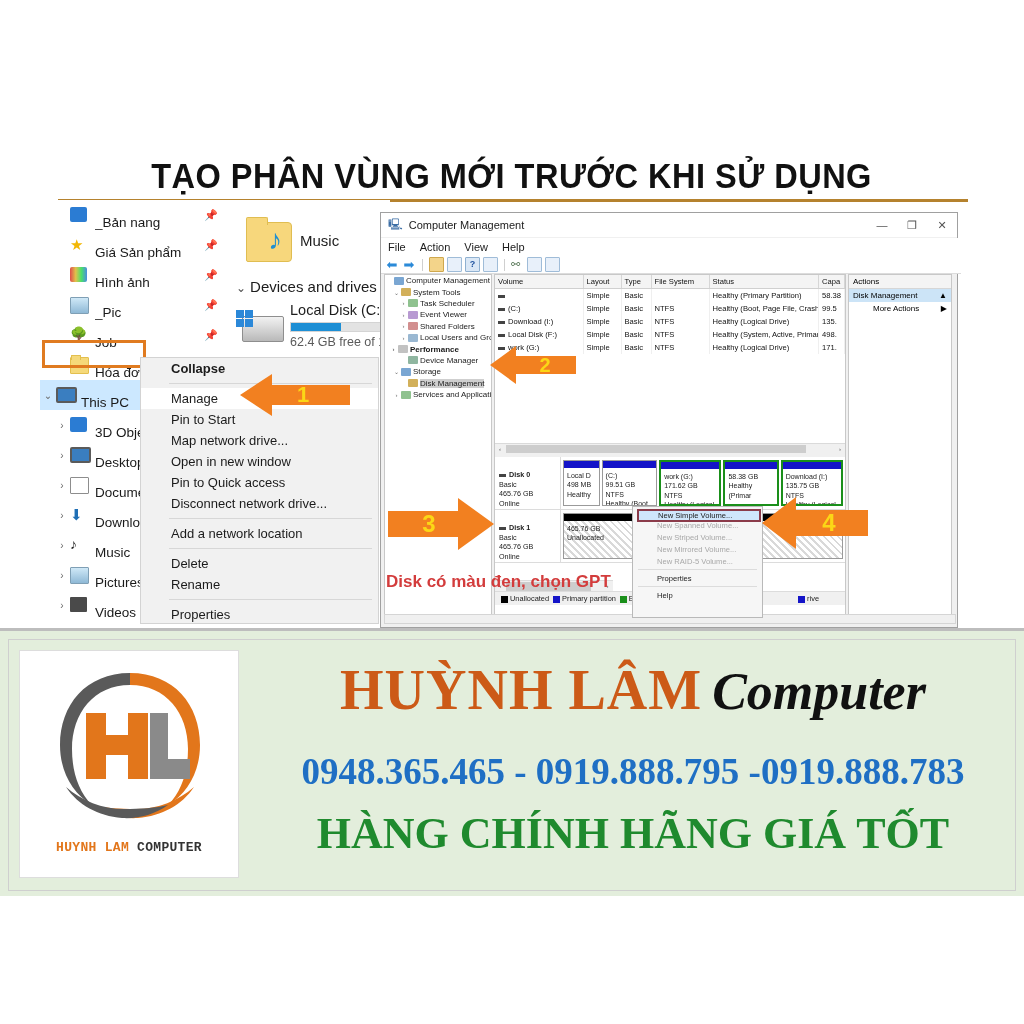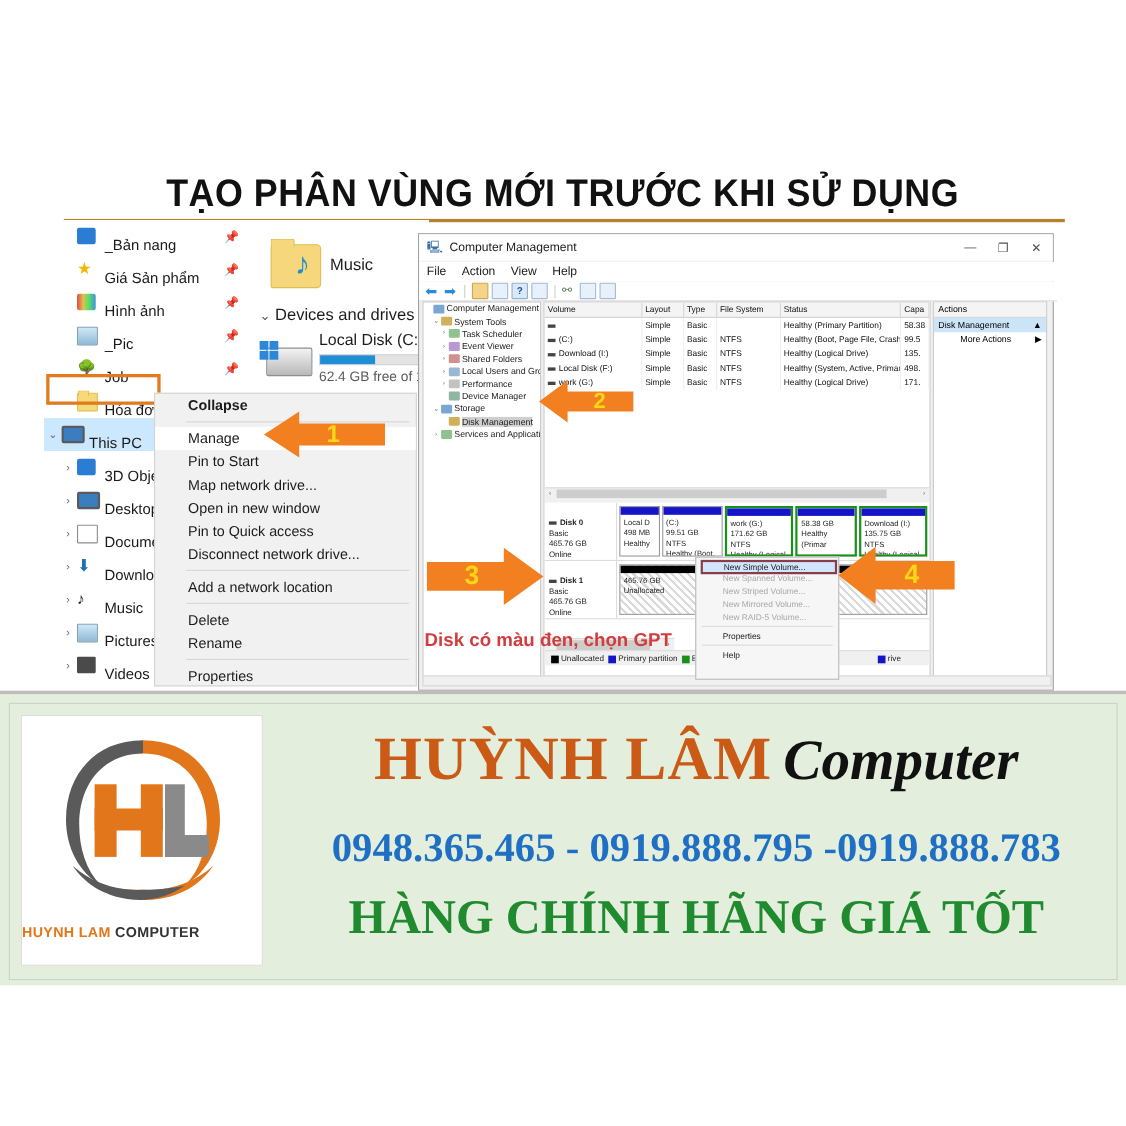--- a/index.html
+++ b/index.html
@@ -189,21 +189,21 @@
   }
 
   
   #banner{
     position:absolute;left:0;top:628px;width:1024px;height:268px;
     background:#e3eedc;border-top:3px solid #bdbdbd;box-sizing:border-box;
   }
   #banner-inner{position:absolute;left:8px;top:8px;width:1008px;height:252px;background:#e3eedc;border:1px solid #cfcfcf;box-sizing:border-box;}
   #logo-box{position:absolute;left:10px;top:10px;width:220px;height:228px;background:#fff;border:1px solid #ddd;box-sizing:border-box;}
   #logo-svg{position:absolute;left:18px;top:8px;}
-  #logo-text{position:absolute;left:0;bottom:22px;width:100%;text-align:left;font-size:13px;font-weight:bold;letter-spacing:.3px;}
+  #logo-text{position:absolute;left:0;bottom:22px;width:100%;text-align:center;font-size:13px;font-weight:bold;letter-spacing:.3px;font-family:Liberation Mono, monospace;}
   #logo-text .o{color:#e2761b;}
   #logo-text .k{color:#333;}
   #brand-line1{position:absolute;left:240px;top:18px;width:768px;text-align:center;white-space:nowrap;}
   #brand-line1 .b1{font-family:"Liberation Serif",serif;font-weight:bold;font-size:56px;color:#cc5a17;letter-spacing:1px;}
   #brand-line1 .b2{font-family:"Liberation Serif",serif;font-weight:bold;font-style:italic;font-size:52px;color:#111;margin-left:10px;}
   #brand-phone{position:absolute;left:240px;top:110px;width:768px;text-align:center;white-space:nowrap;
     font-family:"Liberation Serif",serif;font-weight:bold;font-size:37px;color:#1f6fc4;}
   #brand-slogan{position:absolute;left:240px;top:168px;width:768px;text-align:center;white-space:nowrap;
     font-family:"Liberation Serif",serif;font-weight:bold;font-size:44px;color:#1f8a2e;}
   #footer-strip{position:absolute;left:0;top:896px;width:1024px;height:128px;background:#fff;}
@@ -439,21 +439,21 @@
           <div class="tr" style="padding-left: 14px;">
             <span class="ch">›</span>
             <span class="ti ti-e"></span>
             <span class="lb">Shared Folders</span>
           </div>
           <div class="tr" style="padding-left: 14px;">
             <span class="ch">›</span>
             <span class="ti ti-f"></span>
             <span class="lb">Local Users and Groups</span>
           </div>
-          <div class="tr" style="padding-left: 14px;">
+          <div class="tr" style="padding-left: 4px; font-weight: bold;">
             <span class="ch">›</span>
             <span class="ti ti-g"></span>
             <span class="lb">Performance</span>
           </div>
           <div class="tr" style="padding-left: 14px;">
             <span class="ch"></span>
             <span class="ti ti-h"></span>
             <span class="lb">Device Manager</span>
           </div>
           <div class="tr" style="padding-left: 7px;">

